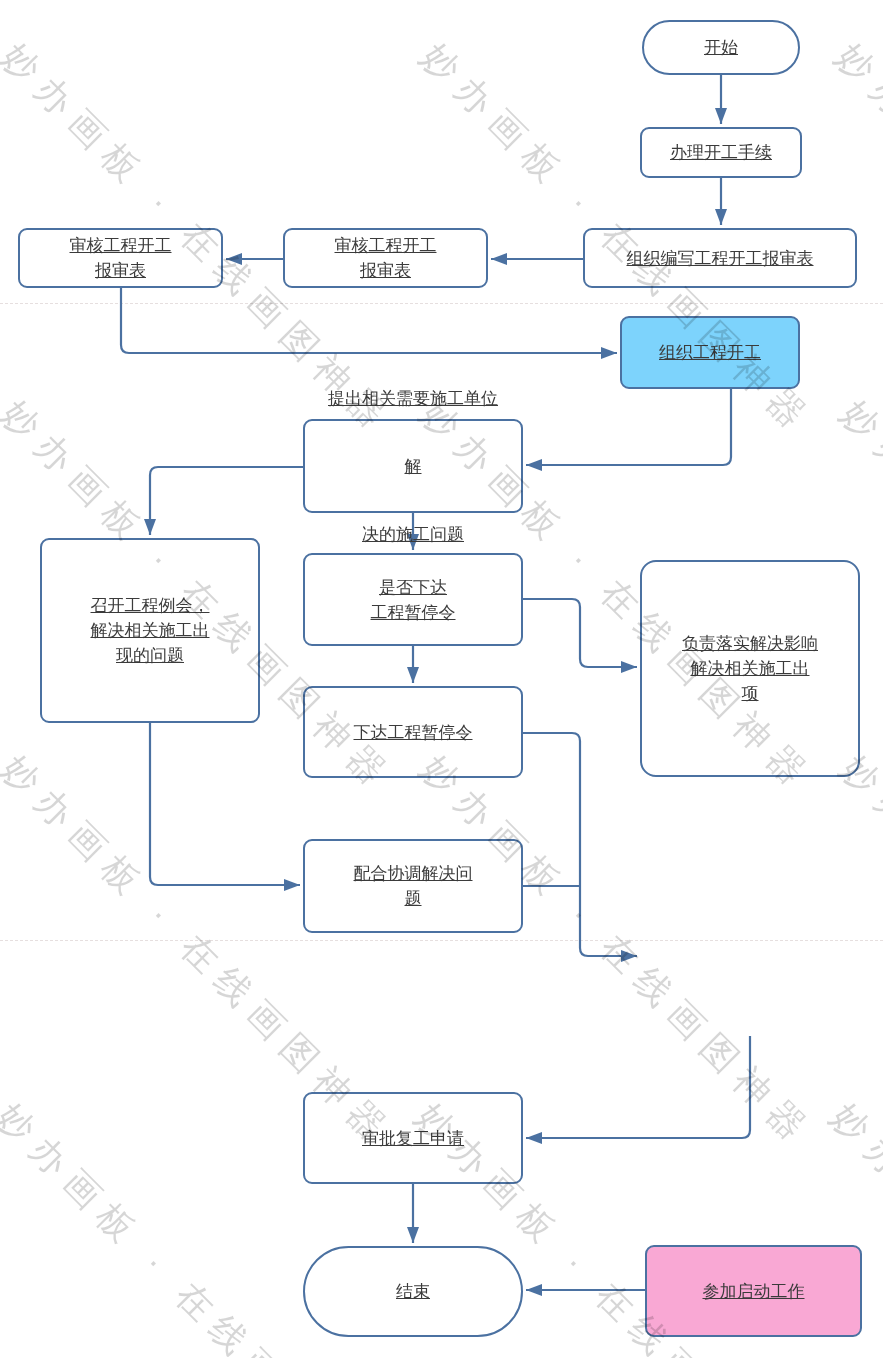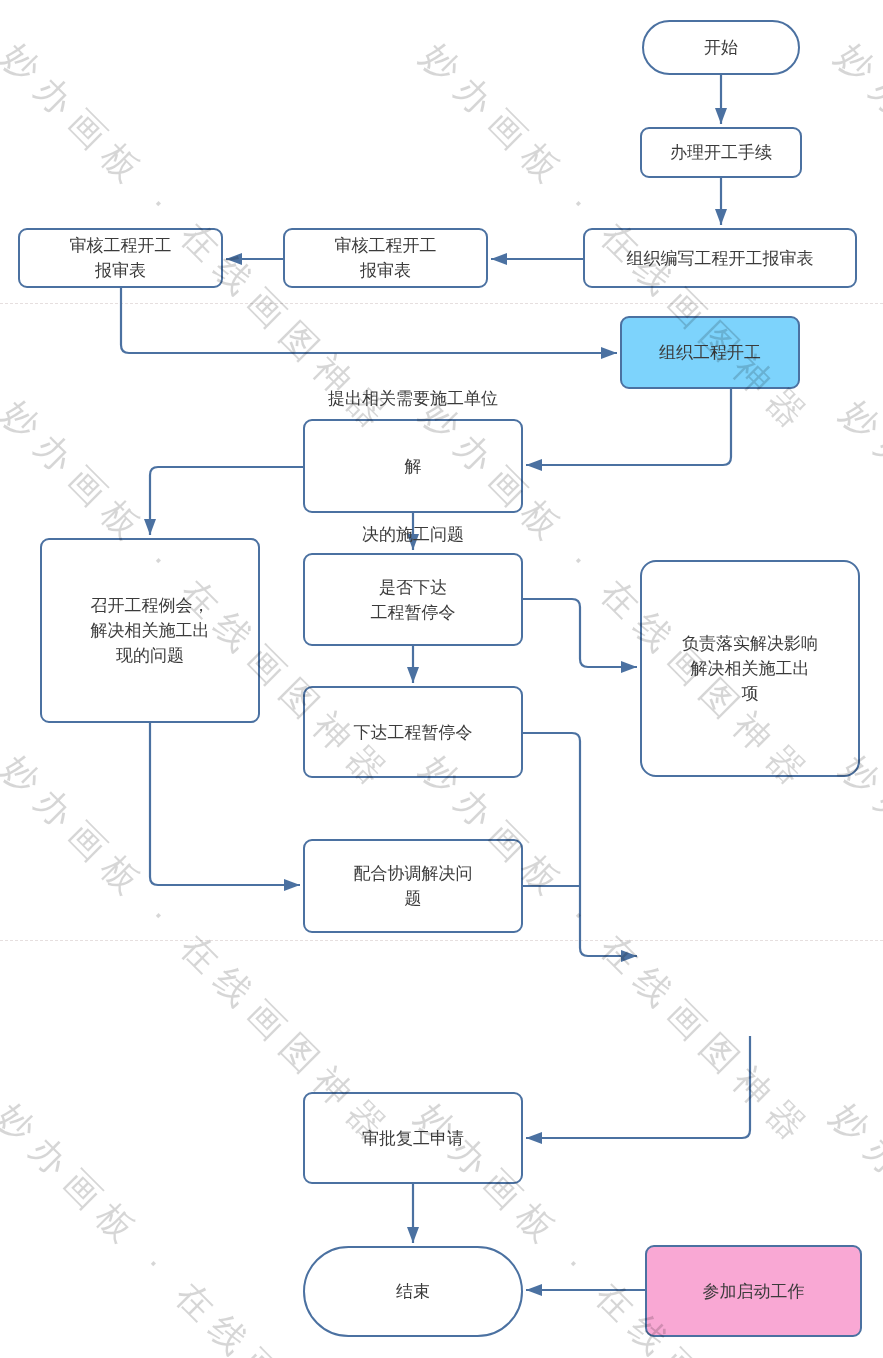--- a/index.html
+++ b/index.html
@@ -7,21 +7,21 @@
     position:relative;width:883px;height:1358px;overflow:hidden;
     background:#ffffff;font-family:"Liberation Sans",sans-serif;
   }
   .guide{position:absolute;left:0;width:100%;height:0;border-top:1px dashed #e6dfdf;z-index:0;}
   #edge-layer{position:absolute;left:0;top:0;z-index:1;}
   #node-layer{position:absolute;left:0;top:0;width:100%;height:100%;z-index:2;}
   .node{
     position:absolute;box-sizing:border-box;
     border:2px solid #4b71a1;border-radius:9px;background:#ffffff;
     display:flex;flex-direction:column;align-items:center;justify-content:center;
-    text-align:center;font-size:17px;line-height:25px;color:#3b3b3b;
+    text-align:center;font-size:17px;line-height:25px;color:#3b3b3b;text-decoration:underline;
   }
   .node .ln{white-space:nowrap;}
   #wm-layer{position:absolute;inset:0;z-index:6;pointer-events:none;}
   .wm{
     position:absolute;transform:rotate(45deg);transform-origin:0 0;
     font-size:36px;letter-spacing:11px;white-space:nowrap;
     font-family:"Liberation Sans",sans-serif;
   }
 </style>
 </head>

